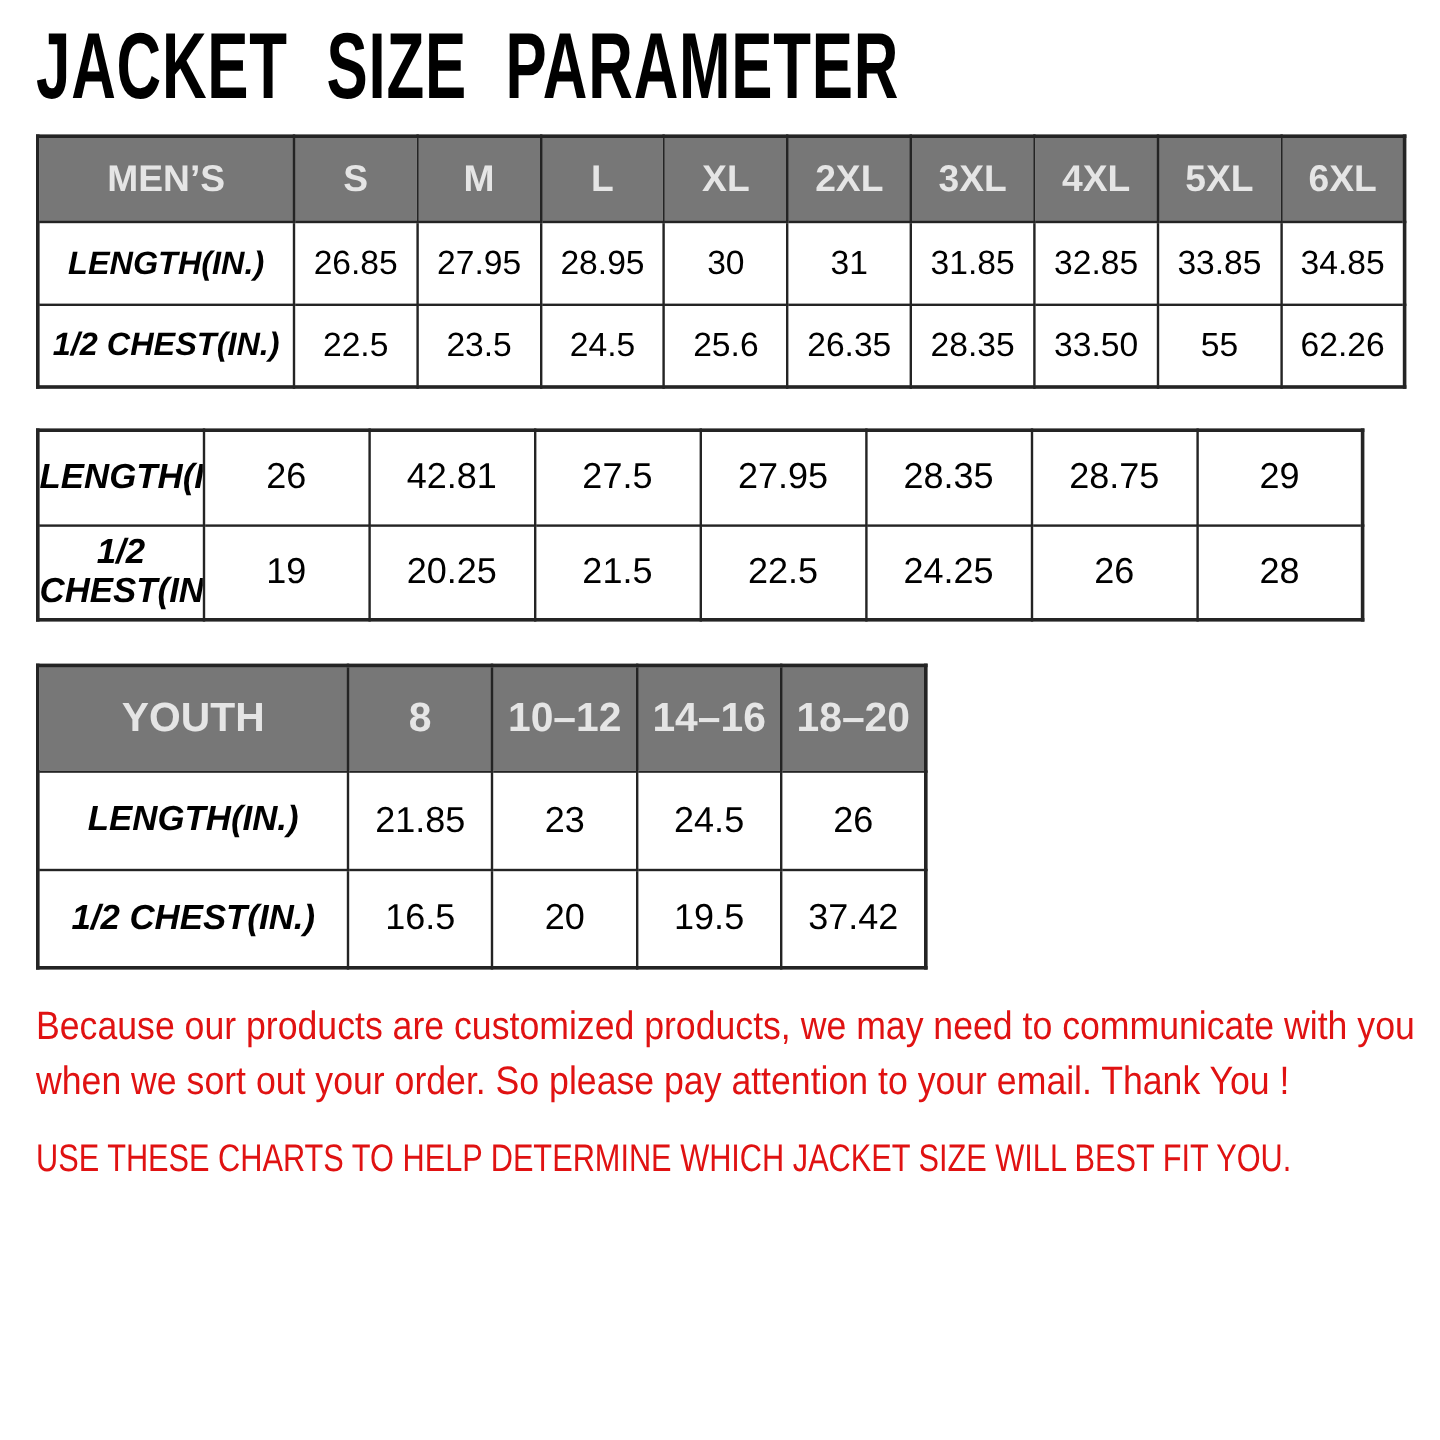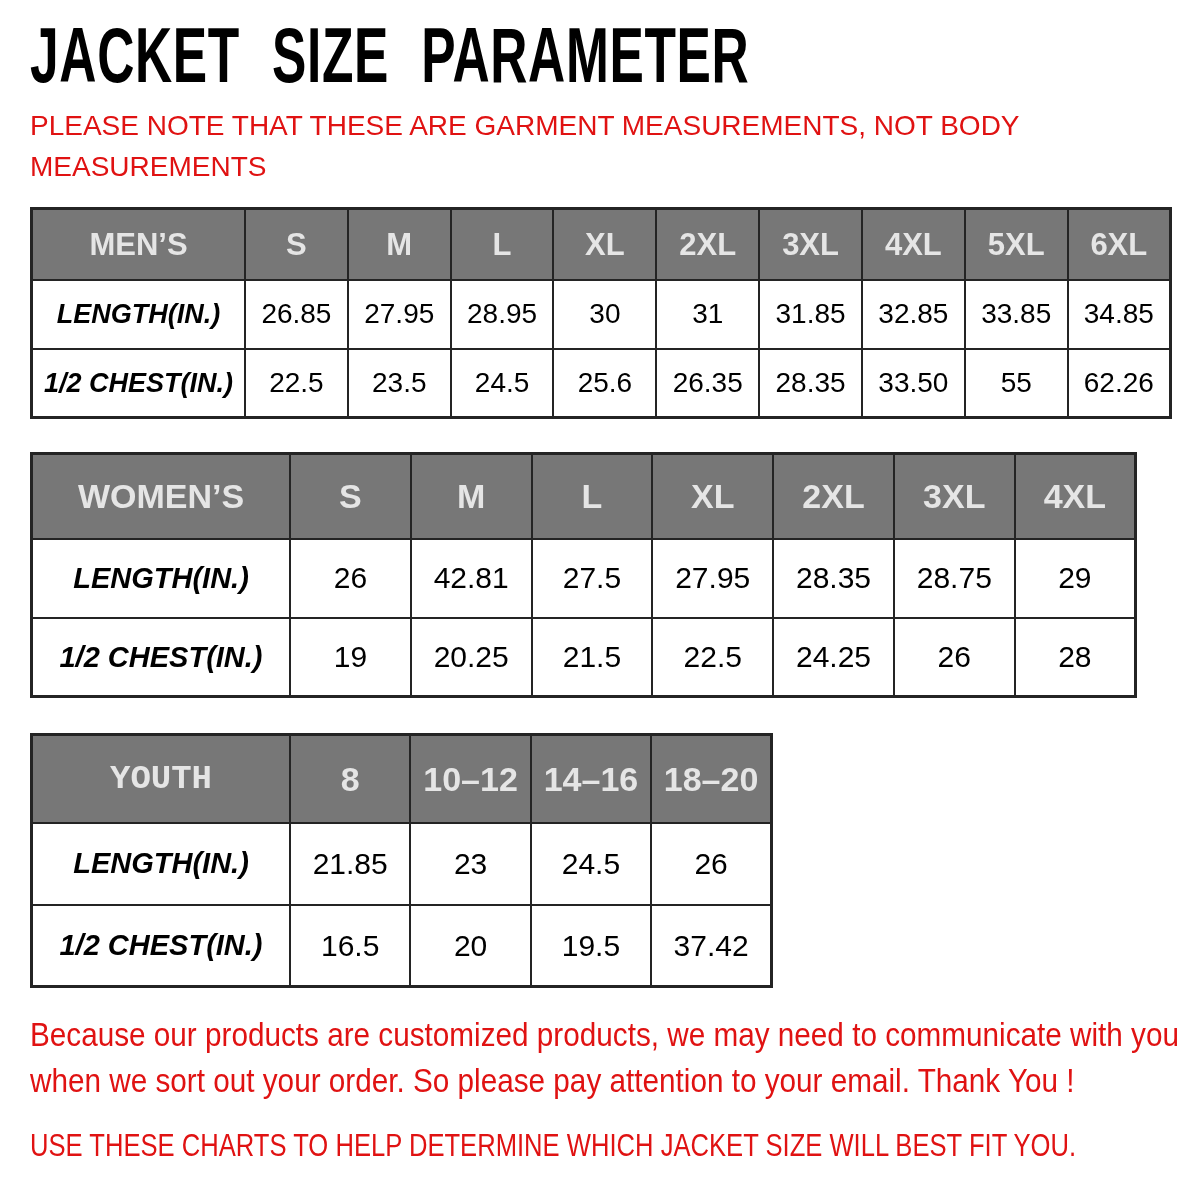--- a/index.html
+++ b/index.html
@@ -50,21 +50,21 @@
 
   .tbl-womens table{width:1107px;margin-top:33px;font-size:30px;}
   .tbl-womens th{font-size:34px;}
   .tbl-womens th.group{width:256px;}
   .tbl-womens tr.hdr{height:85px;}
   .tbl-womens tr.data{height:79px;}
   .tbl-womens td.rowlabel{font-size:29px;}
 
   .tbl-youth table{width:743px;margin-top:35px;font-size:30px;}
   .tbl-youth th{font-size:34px;}
-  .tbl-youth th.group{width:256px;font-family:Liberation Mono, monospace;}
+  .tbl-youth th.group{width:256px;}
   .tbl-youth tr.hdr{height:88px;}
   .tbl-youth tr.data{height:82px;}
   .tbl-youth td.rowlabel{font-size:29px;}
 
   .footer1{
     margin-top:24px;color:var(--red);
     font-size:33px;line-height:1.38;
     transform:scaleX(0.9);transform-origin:left top;
   }
   .footer1 span{display:block;white-space:nowrap;}
@@ -74,24 +74,20 @@
     transform:scaleX(0.8);transform-origin:left top;
   }
 </style>
 </head>
 <body>
 
 <div class="page">
 
   <div class="title">JACKET SIZE PARAMETER</div>
 
-  <div class="note">
-    <span>PLEASE NOTE THAT THESE ARE GARMENT MEASUREMENTS, NOT BODY</span>
-    <span>MEASUREMENTS</span>
-  </div>
 
   <div class="tbl-mens">
       <table>
         <tbody>
           <tr class="hdr">
             <th class="group">MEN’S</th>
             <th>S</th>
             <th>M</th>
             <th>L</th>
             <th>XL</th>
@@ -125,30 +121,20 @@
             <td>55</td>
             <td>62.26</td>
           </tr>
         </tbody>
       </table>
     </div>
 
   <div class="tbl-womens">
       <table>
         <tbody>
-          <tr class="hdr">
-            <th class="group">WOMEN’S</th>
-            <th>S</th>
-            <th>M</th>
-            <th>L</th>
-            <th>XL</th>
-            <th>2XL</th>
-            <th>3XL</th>
-            <th>4XL</th>
-          </tr>
           <tr class="data">
             <td class="rowlabel">LENGTH(IN.)</td>
             <td>26</td>
             <td>42.81</td>
             <td>27.5</td>
             <td>27.95</td>
             <td>28.35</td>
             <td>28.75</td>
             <td>29</td>
           </tr>

